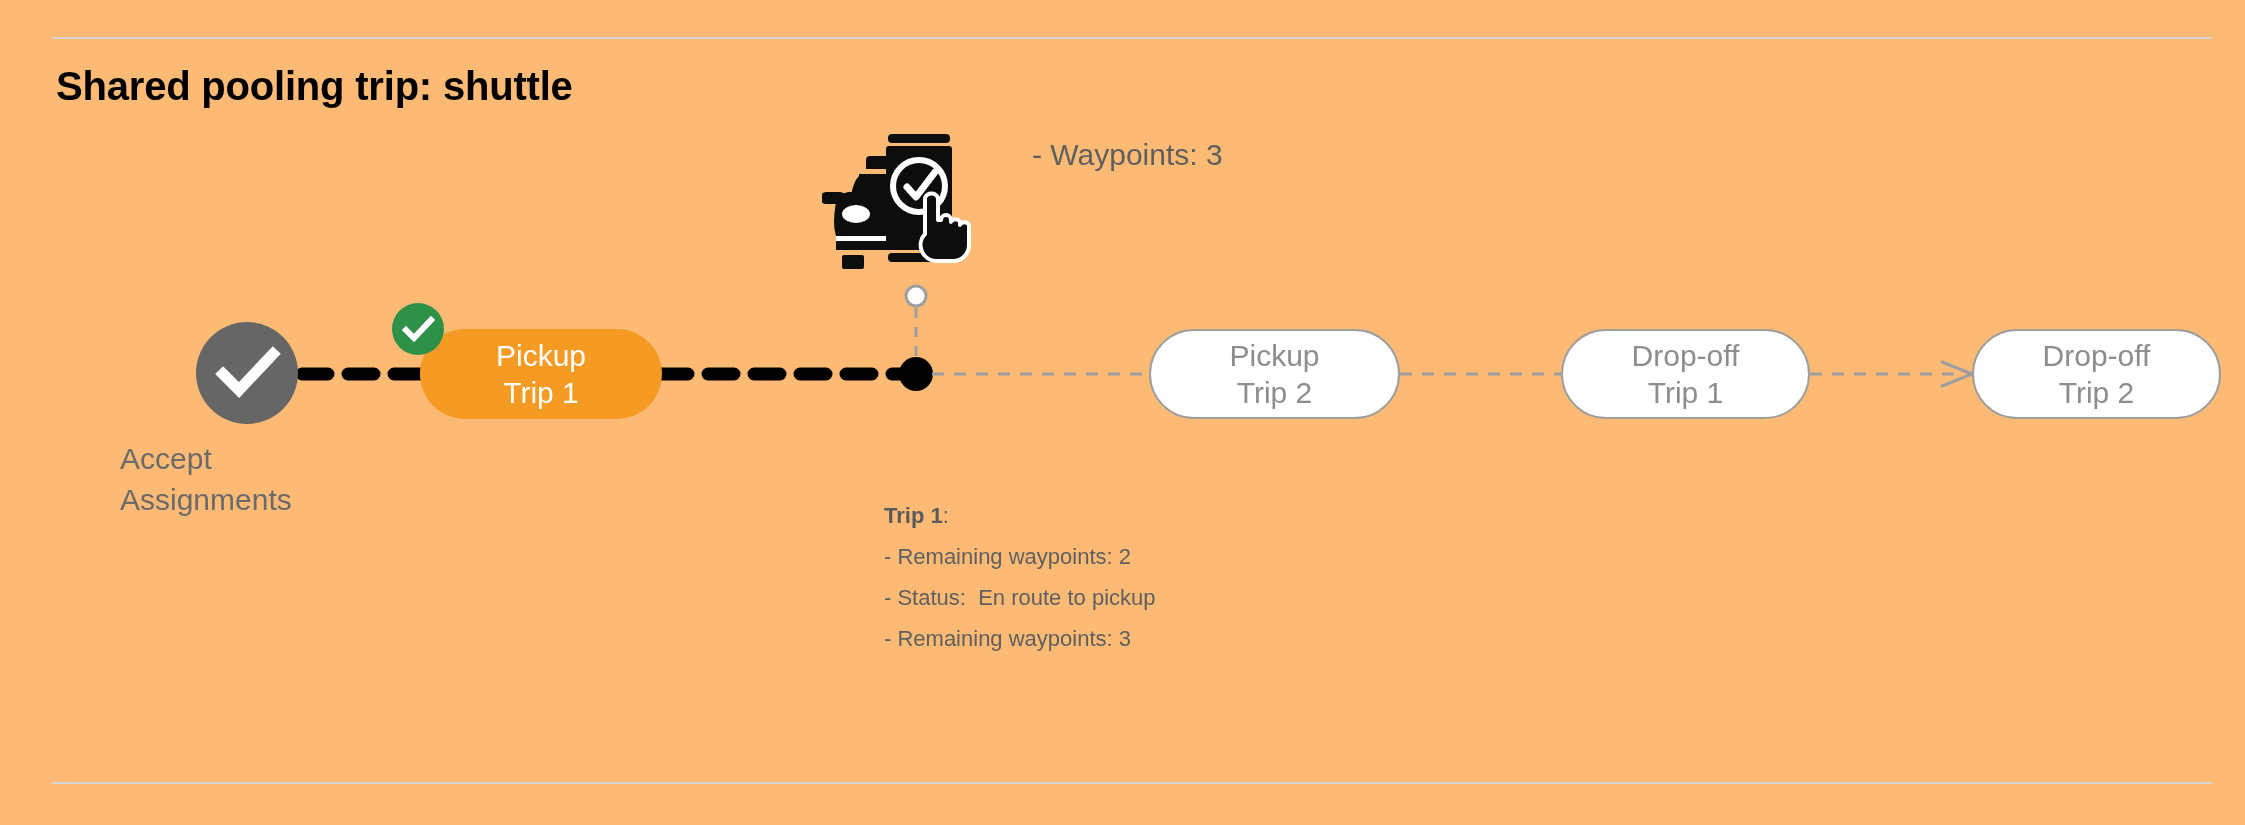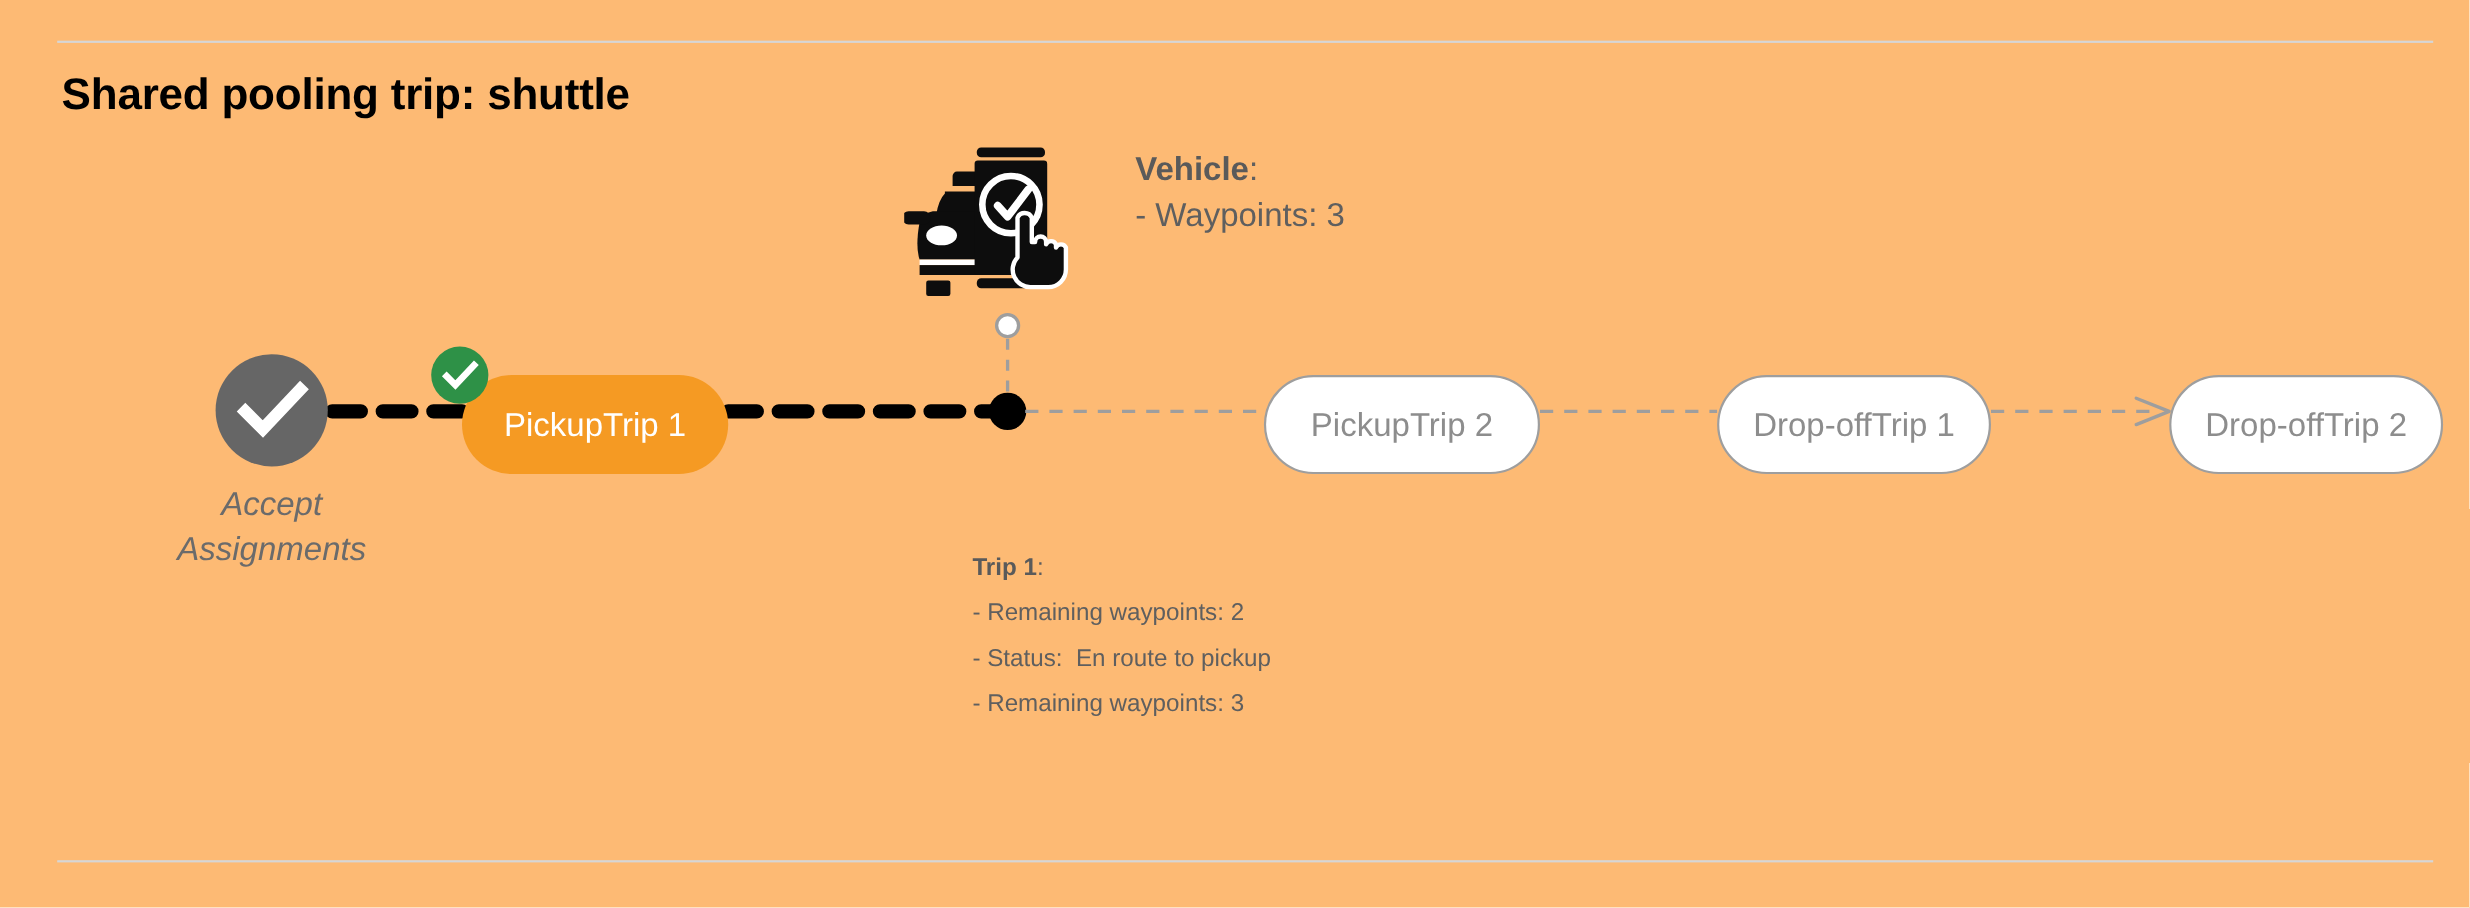--- a/index.html
+++ b/index.html
@@ -63,38 +63,36 @@
     border-radius: 50%;
     background: #666666;
     position: relative;
   }
   .accept-circle svg { position: absolute; left: 0; top: 0; }
   .accept-label {
     position: absolute;
     left: -76px;
     top: 116px;
     width: 254px;
-    text-align: center;
+    text-align: left;
     font-size: 30px;
     line-height: 41px;
     color: #6b6b6b;
-    font-style: italic;
   }
 
   
   .pill {
     position: absolute;
     box-sizing: border-box;
     height: 90px;
     border-radius: 45px;
     display: flex;
-    flex-direction: row;
+    flex-direction: column;
     align-items: center;
     justify-content: center;
-    margin-top: 12px;
   }
   .pill .ln {
     font-size: 30px;
     line-height: 37px;
     white-space: nowrap;
   }
   .pill.active {
     background: #F59A23;
   }
   .pill.active .ln { color: #ffffff; }
@@ -242,21 +240,20 @@
         <circle cx="97" cy="64" r="26" fill="none" stroke="#ffffff" stroke-width="6"></circle>
         <path d="M 85 65 L 94 75 L 113 50" fill="none" stroke="#ffffff" stroke-width="7" stroke-linecap="round" stroke-linejoin="round"></path>
 
         <path d="M 103 76 a 7 7 0 0 1 13 0 v 22 h 3 a 5 5 0 0 1 10 0 v 2 a 5 5 0 0 1 9 0 v 3
                  a 5 5 0 0 1 9 0 v 20 a 16 16 0 0 1 -16 16 h -16 a 16 16 0 0 1 -12 -27 z" stroke="#ffffff" stroke-width="4" stroke-linejoin="round"></path>
       </g>
     </svg>
   </div>
 
   <div class="vehicle-info">
-    <div><span class="k">Vehicle</span><span>:</span></div>
     <div>- Waypoints: 3</div>
   </div>
 
   <div class="trips-info">
 
     <div class="row"><span class="k">Trip 1</span><span>:</span></div>
     <div class="row">- Remaining waypoints: 2</div>
 
     <div class="row"><span>- Status:</span>&nbsp;&nbsp;<span>En route to pickup</span></div>
     <div class="row">- Remaining waypoints: 3</div>

